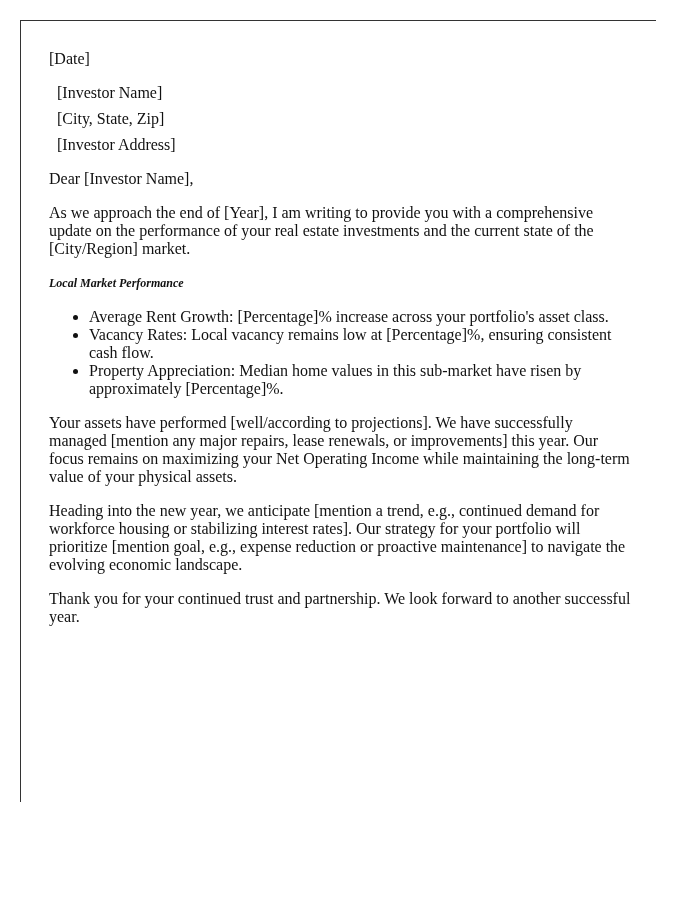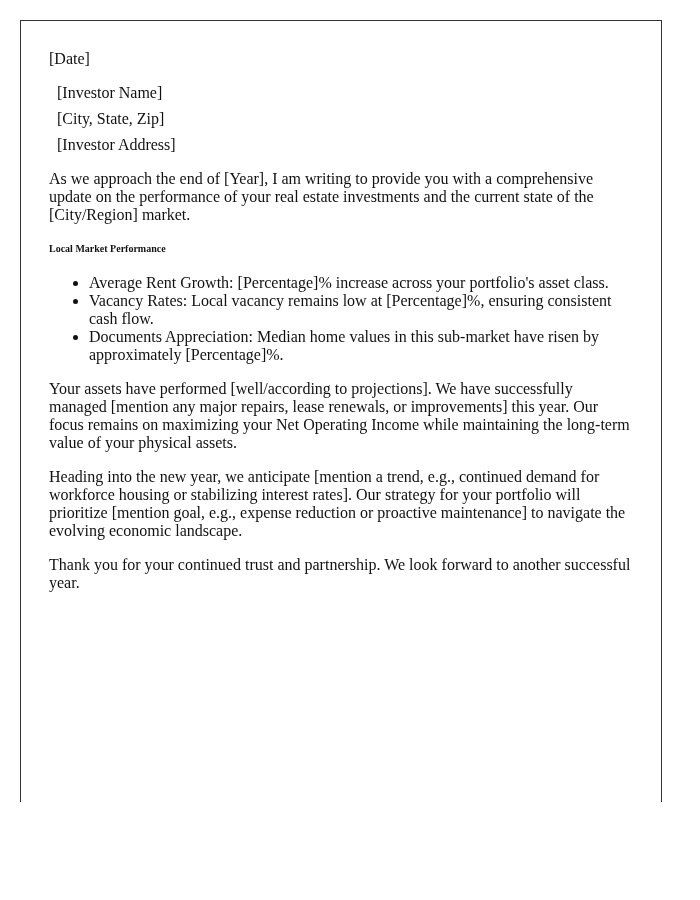--- a/index.html
+++ b/index.html
@@ -10,44 +10,44 @@
       height: 900px;
       overflow: hidden;
     }
     .viewport {
       position: absolute;
       left: 0;
       top: 0;
       width: 656px;
       height: 802px;
       overflow: hidden;
-      padding-left: 11px;
     }
     .letter {
       position: absolute;
       left: 20px;
       top: 20px;
       width: 583px;
       min-height: 900px;
       border: 1px solid #333333;
       padding: 29px 29px 40px 28px;
       font-family: "Liberation Serif", "DejaVu Serif", serif;
       font-size: 16px;
       line-height: 18px;
       color: #111111;
       background: #ffffff;
     }
     .letter p {
       margin: 0 0 16px 0;
     }
     .letter h3 {
       margin: 0 0 16px 0;
-      font-size: 10px;
+      font-size: 12px;
       line-height: 18px;
       font-weight: bold;
+      font-style: italic;
     }
     .address-block {
       margin: 0 0 16px 0;
     }
     .address-block div {
       margin: 8px;
     }
     .indicators {
       margin: 0 0 16px 0;
       padding-left: 40px;
@@ -67,28 +67,29 @@
   <div class="letter">
 
     <p>[Date]</p>
 
     <div class="address-block">
       <div>[Investor Name]</div>
       <div>[City, State, Zip]</div>
       <div>[Investor Address]</div>
     </div>
 
+    <p>Dear [Investor Name],</p>
 
     <p>As we approach the end of [Year], I am writing to provide you with a comprehensive update on the performance of your real estate investments and the current state of the [City/Region] market.</p>
 
     <h3>Local Market Performance</h3>
     <ul class="indicators">
       <li><b>Average Rent Growth:</b><span> [Percentage]% increase across your portfolio's asset class.</span></li>
       <li><b>Vacancy Rates:</b><span> Local vacancy remains low at [Percentage]%, ensuring consistent cash flow.</span></li>
-      <li><b>Documents Appreciation:</b><span> Median home values in this sub-market have risen by approximately [Percentage]%.</span></li>
+      <li><b>Property Appreciation:</b><span> Median home values in this sub-market have risen by approximately [Percentage]%.</span></li>
     </ul>
 
     <p>Your assets have performed [well/according to projections]. We have successfully managed [mention any major repairs, lease renewals, or improvements] this year. Our focus remains on maximizing your Net Operating Income while maintaining the long-term value of your physical assets.</p>
 
     <p>Heading into the new year, we anticipate [mention a trend, e.g., continued demand for workforce housing or stabilizing interest rates]. Our strategy for your portfolio will prioritize [mention goal, e.g., expense reduction or proactive maintenance] to navigate the evolving economic landscape.</p>
 
 
     <p>Thank you for your continued trust and partnership. We look forward to another successful year.</p>
 
   </div>

